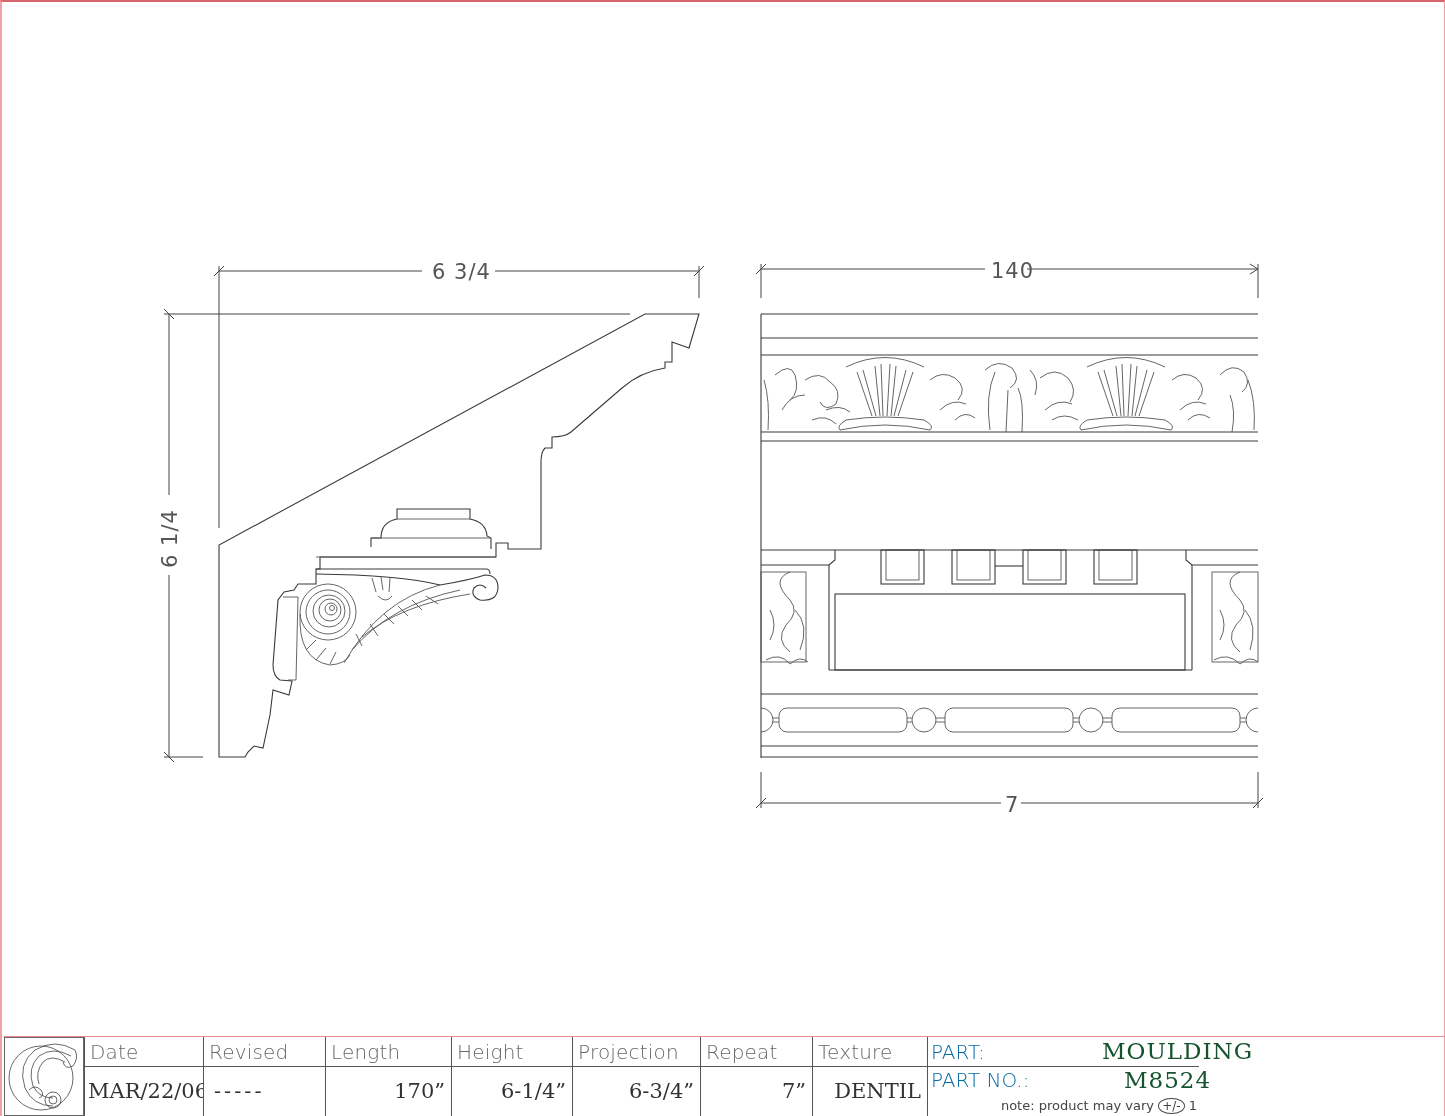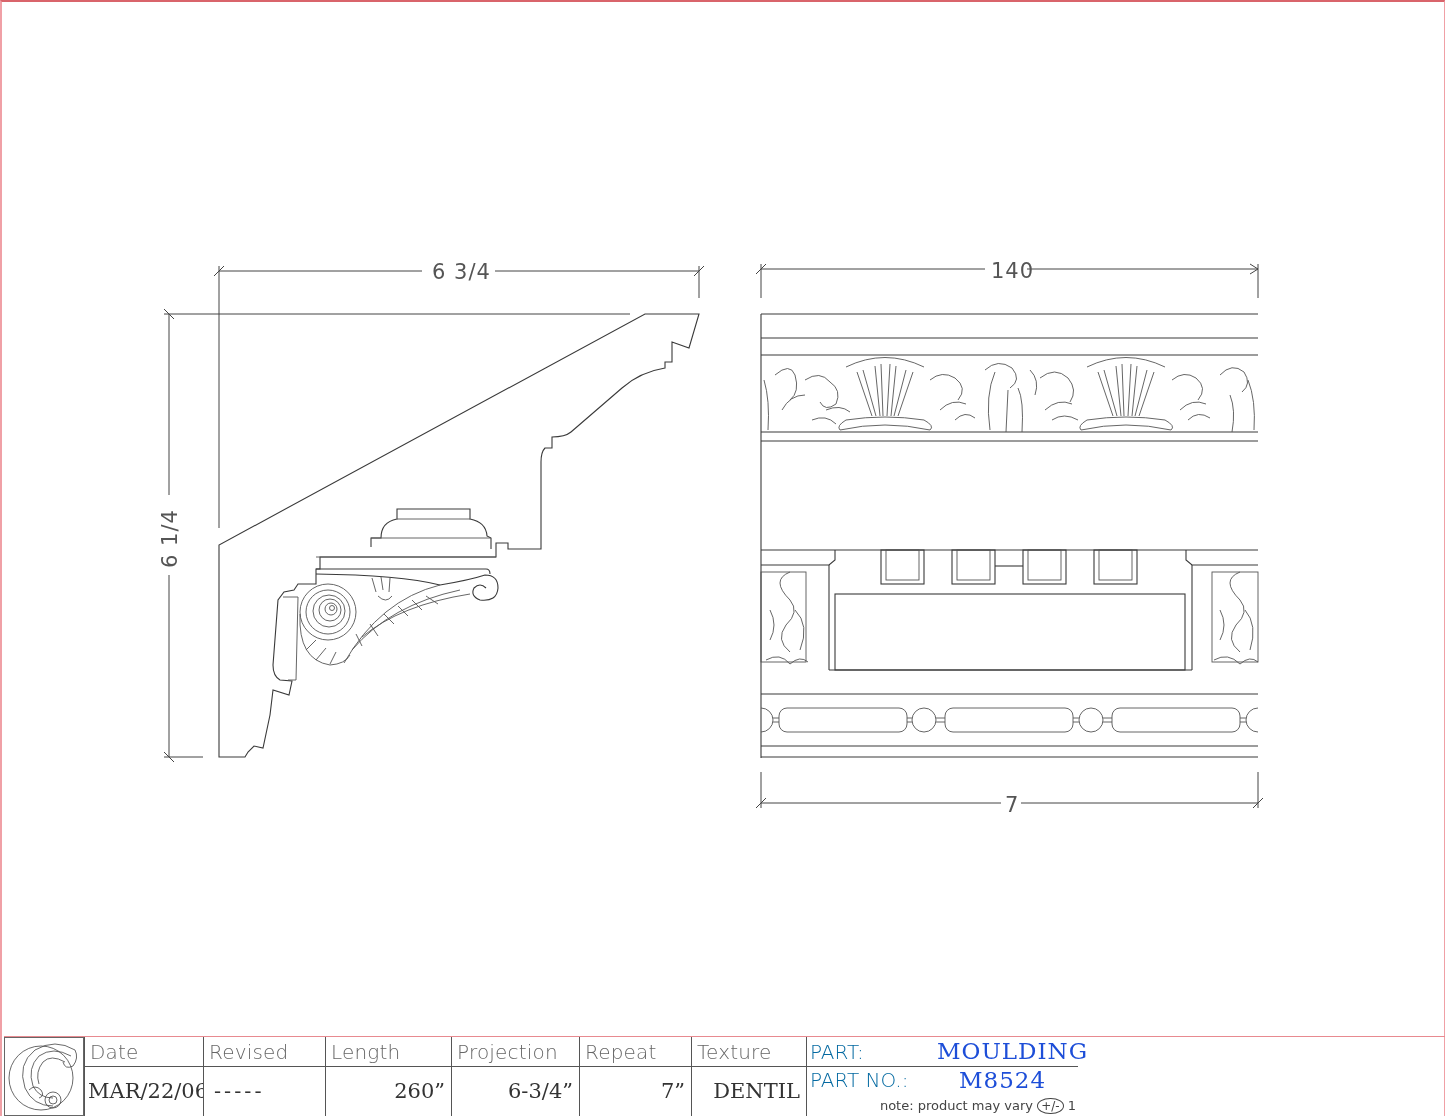--- a/index.html
+++ b/index.html
@@ -23,21 +23,21 @@
     .tb-col { border-left: 1px solid #555; box-sizing: border-box; display: flex; flex-direction: column; }
     .tb-head { height: 30px; border-bottom: 1px solid #555; box-sizing: border-box;
                font-family: "DejaVu Sans", sans-serif; font-size: 20px; color: #666;
                padding-left: 5px; line-height: 30px; white-space: nowrap; overflow: hidden; letter-spacing: 0.2px; font-weight: 200; }
     .tb-val { flex: 1; font-family: "DejaVu Serif", serif; font-size: 21px; color: #333;
               line-height: 48px; white-space: nowrap; padding-right: 6px; text-align: right; overflow: hidden; }
     .tb-val.left { text-align: left; padding-left: 3px; }
     .tb-part { border-left: 1px solid #555; width: 272px; box-sizing: border-box; position: relative; }
     .tb-part .row1 { height: 30px; border-bottom: 1px solid #555; box-sizing: border-box; position: relative; }
     .tb-part .lbl { position: absolute; left: 3px; font-family: "DejaVu Sans", sans-serif; font-size: 20px; color: #0369a1; font-weight: 200; }
-    .tb-part .blue { position: absolute; font-family: "DejaVu Serif", serif; font-size: 23px; color: #1d4ed8; letter-spacing: 1px; }
+    .tb-part .blue { position: absolute; font-family: "DejaVu Serif", serif; font-size: 23px; color: #14532d; letter-spacing: 1px; margin-left: 44px; }
     .tb-part .note { position: absolute; right: 2px; bottom: 2px; font-family: "DejaVu Sans", sans-serif;
                      font-size: 13px; color: #444; white-space: nowrap; }
     .tol { display: inline-block; border: 1px solid #444; border-radius: 50%; padding: 0 3px; font-size: 12px; line-height: 14px; }
   </style>
 </head>
 <body>
 
 <div class="sheet"></div>
 
 <svg class="drawing" width="1445" height="1036" viewBox="0 0 1445 1036">
@@ -205,21 +205,25 @@
     <div class="tb-col" style="width:119px">
       <div class="tb-head">Date</div>
       <div class="tb-val left">MAR/22/06</div>
     </div>
     <div class="tb-col" style="width:122px">
       <div class="tb-head">Revised</div>
       <div class="tb-val left" style="padding-left:10px;letter-spacing:3px">-----</div>
     </div>
     <div class="tb-col" style="width:126px">
       <div class="tb-head">Length</div>
-      <div class="tb-val">260”</div>
+      <div class="tb-val">170”</div>
+    </div>
+    <div class="tb-col" style="width:121px">
+      <div class="tb-head">Height</div>
+      <div class="tb-val">6-1/4”</div>
     </div>
     <div class="tb-col" style="width:128px">
       <div class="tb-head">Projection</div>
       <div class="tb-val">6-3/4”</div>
     </div>
     <div class="tb-col" style="width:112px">
       <div class="tb-head">Repeat</div>
       <div class="tb-val">7”</div>
     </div>
     <div class="tb-col" style="width:115px">

